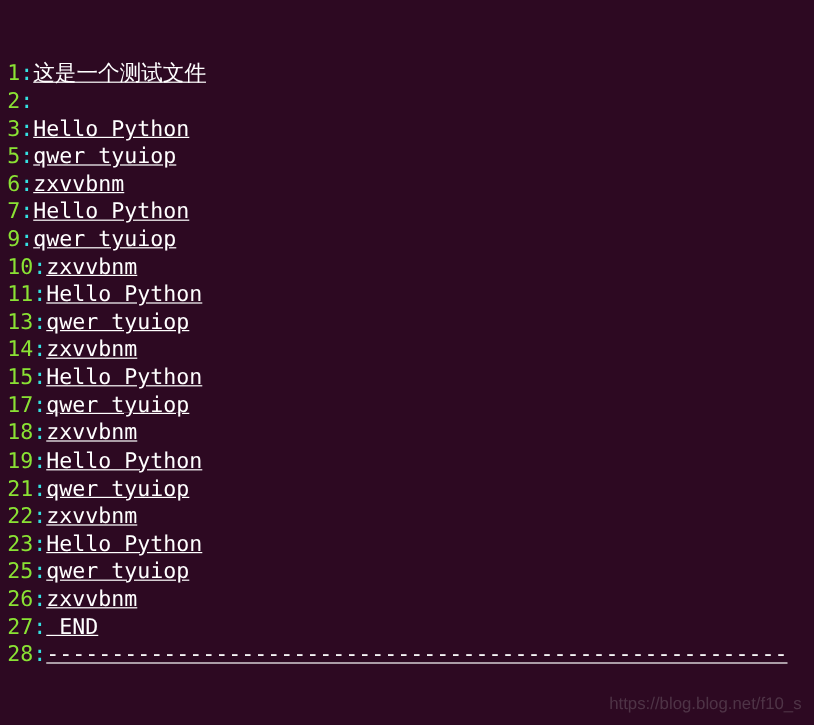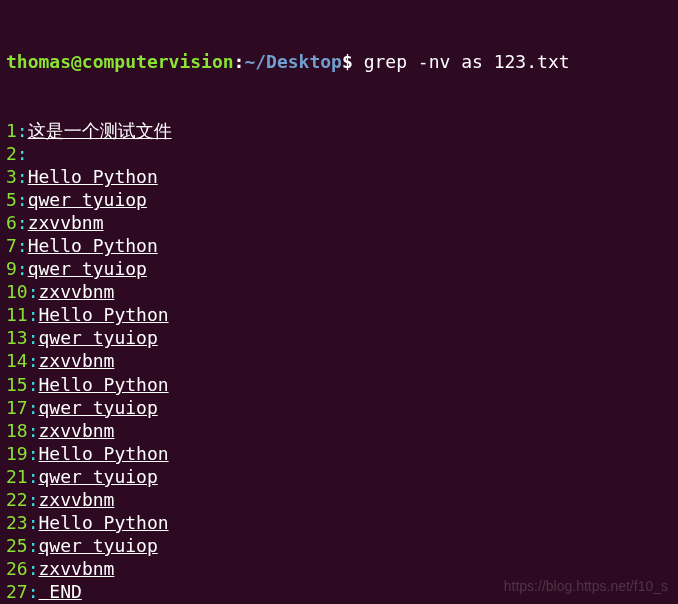--- a/index.html
+++ b/index.html
@@ -61,17 +61,16 @@
       color: rgba(180, 180, 180, 0.25);
       font-size: 14px;
       font-family: sans-serif;
       pointer-events: none;
     }
   </style>
 </head>
 <body>
 
 <div class="terminal">
-  <div class="prompt-line"><span class="prompt-user">thomas@computervision</span><span class="prompt-colon">:</span><span class="prompt-path">~/Desktop</span><span class="prompt-dollar">$ </span><span class="command">grep -nv as 123.txt</span></div>
   <div id="output-container"><div class="output-line"><span class="line-number">1</span><span class="separator">:</span><span class="line-content">这是一个测试文件</span></div><div class="output-line"><span class="line-number">2</span><span class="separator">:</span><span class="line-content"></span></div><div class="output-line"><span class="line-number">3</span><span class="separator">:</span><span class="line-content">Hello Python</span></div><div class="output-line"><span class="line-number">5</span><span class="separator">:</span><span class="line-content">qwer tyuiop</span></div><div class="output-line"><span class="line-number">6</span><span class="separator">:</span><span class="line-content">zxvvbnm</span></div><div class="output-line"><span class="line-number">7</span><span class="separator">:</span><span class="line-content">Hello Python</span></div><div class="output-line"><span class="line-number">9</span><span class="separator">:</span><span class="line-content">qwer tyuiop</span></div><div class="output-line"><span class="line-number">10</span><span class="separator">:</span><span class="line-content">zxvvbnm</span></div><div class="output-line"><span class="line-number">11</span><span class="separator">:</span><span class="line-content">Hello Python</span></div><div class="output-line"><span class="line-number">13</span><span class="separator">:</span><span class="line-content">qwer tyuiop</span></div><div class="output-line"><span class="line-number">14</span><span class="separator">:</span><span class="line-content">zxvvbnm</span></div><div class="output-line"><span class="line-number">15</span><span class="separator">:</span><span class="line-content">Hello Python</span></div><div class="output-line"><span class="line-number">17</span><span class="separator">:</span><span class="line-content">qwer tyuiop</span></div><div class="output-line"><span class="line-number">18</span><span class="separator">:</span><span class="line-content">zxvvbnm</span></div><div class="output-line"><span class="line-number">19</span><span class="separator">:</span><span class="line-content">Hello Python</span></div><div class="output-line"><span class="line-number">21</span><span class="separator">:</span><span class="line-content">qwer tyuiop</span></div><div class="output-line"><span class="line-number">22</span><span class="separator">:</span><span class="line-content">zxvvbnm</span></div><div class="output-line"><span class="line-number">23</span><span class="separator">:</span><span class="line-content">Hello Python</span></div><div class="output-line"><span class="line-number">25</span><span class="separator">:</span><span class="line-content">qwer tyuiop</span></div><div class="output-line"><span class="line-number">26</span><span class="separator">:</span><span class="line-content">zxvvbnm</span></div><div class="output-line"><span class="line-number">27</span><span class="separator">:</span><span class="line-content"> END</span></div><div class="output-line"><span class="line-number">28</span><span class="separator">:</span><span class="line-content">---------------------------------------------------------</span></div></div>
 </div>
 
-<div class="watermark">https://blog.https.net/f10_s</div>
+<div class="watermark">https://blog.blog.net/f10_s</div>
 
 </body></html>

